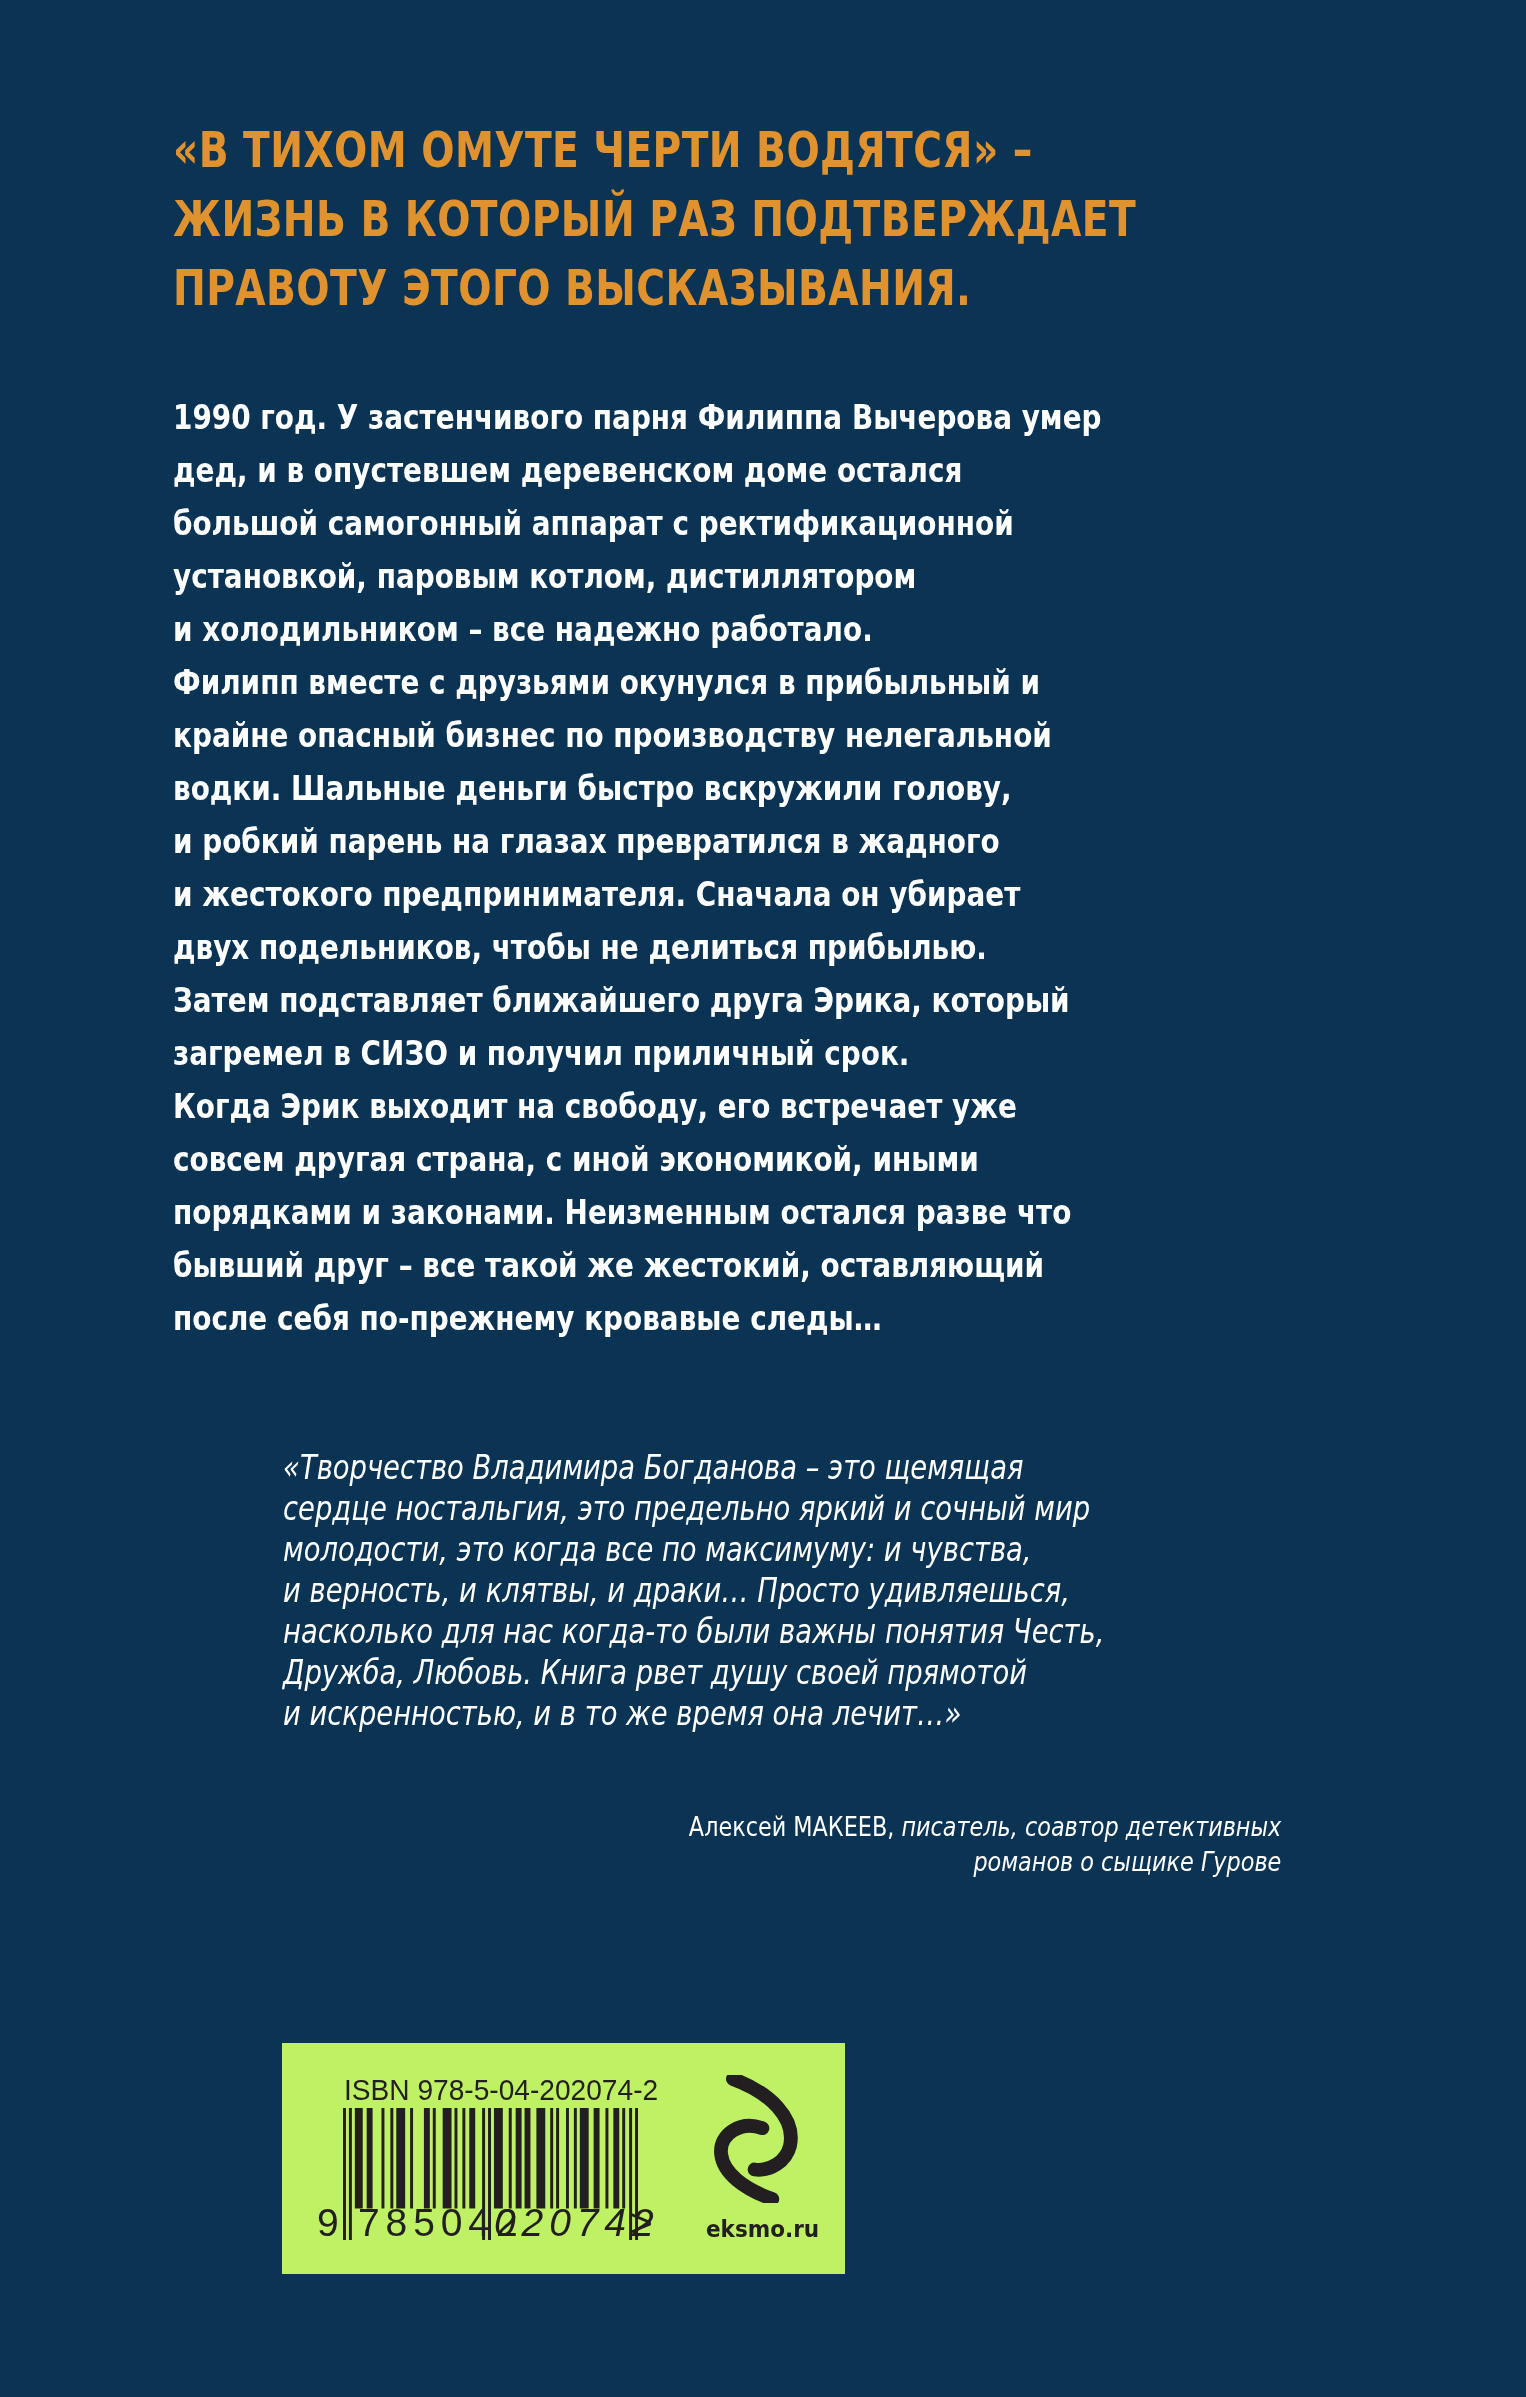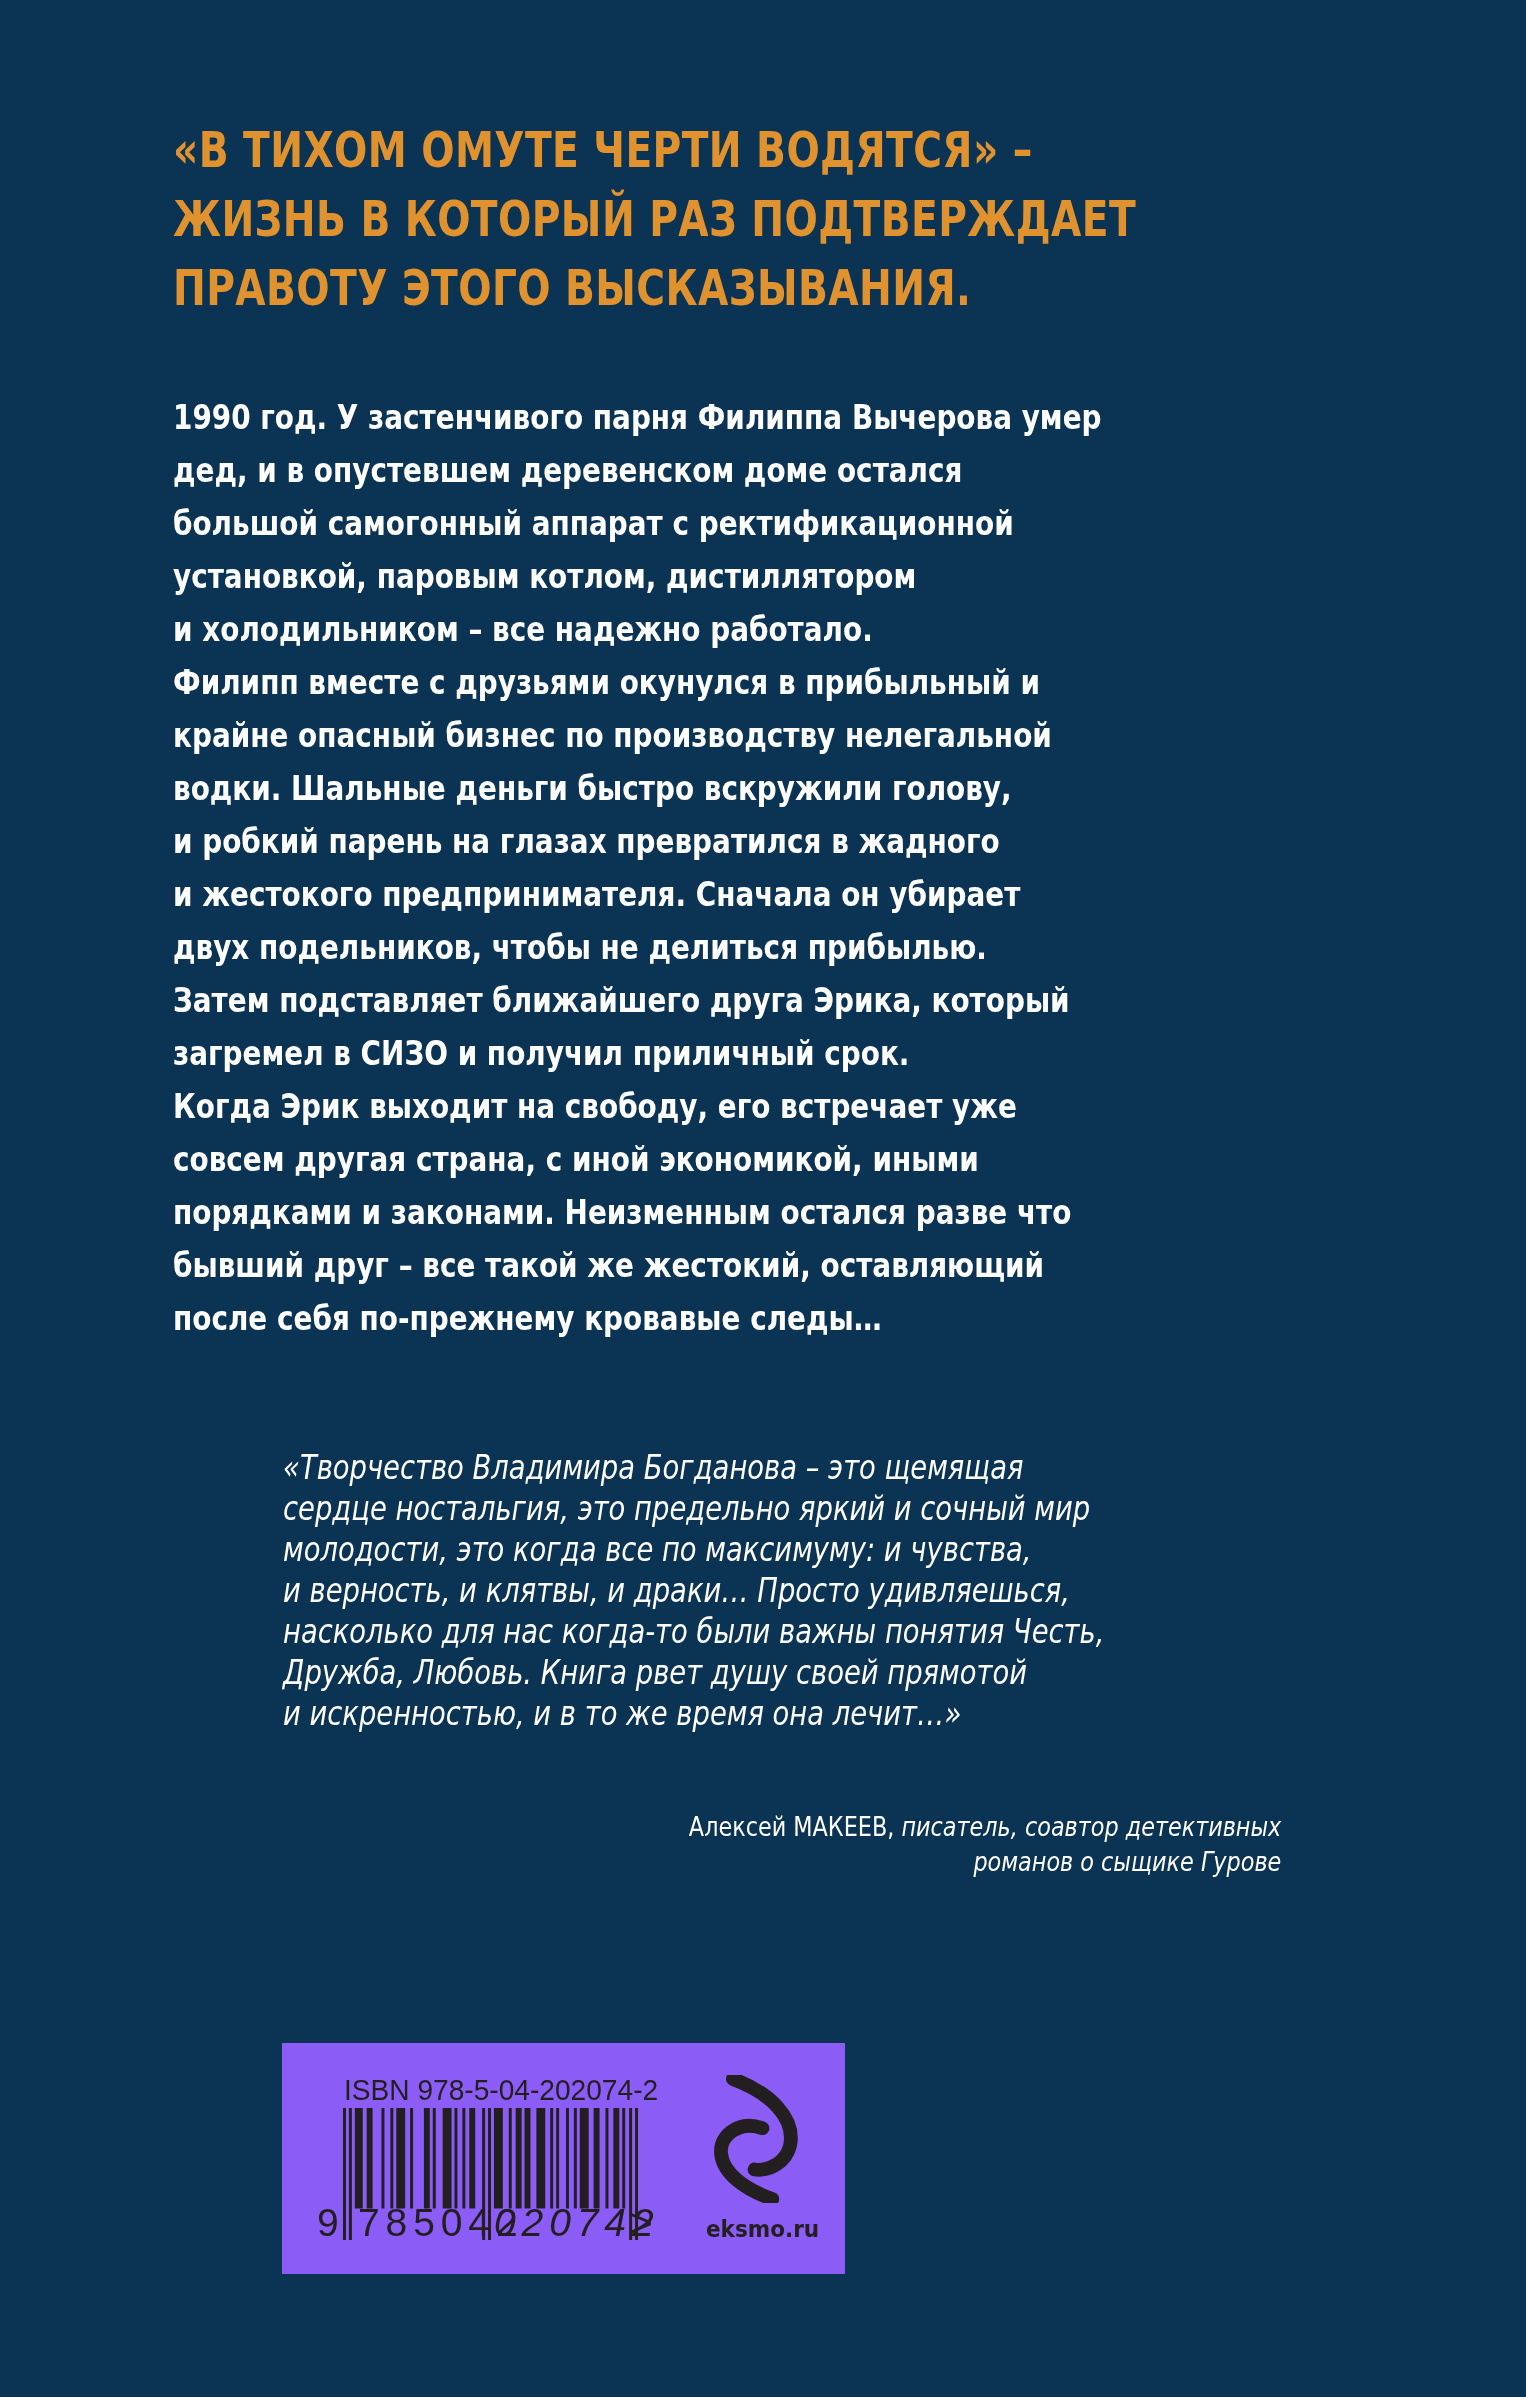--- a/index.html
+++ b/index.html
@@ -56,21 +56,21 @@
     text-align: right;
     transform: scaleX(0.84);
     transform-origin: right top;
     white-space: nowrap;
   }
   .attribution .a-line { display: block; }
   .attribution .role { font-style: italic; }
   .isbn-box {
     position: absolute; left: 282px; top: 2043px;
     width: 563px; height: 231px;
-    background: #8b5cf6;
+    background: #bef264;
   }
   .isbn-label {
     position: absolute; left: 62px; top: 29.6px;
     font-family: "Liberation Sans", sans-serif;
     font-size: 29.6px; color: #231f20;
     transform: scaleX(0.95);
     transform-origin: left top;
     white-space: nowrap;
   }
   .barcode {

